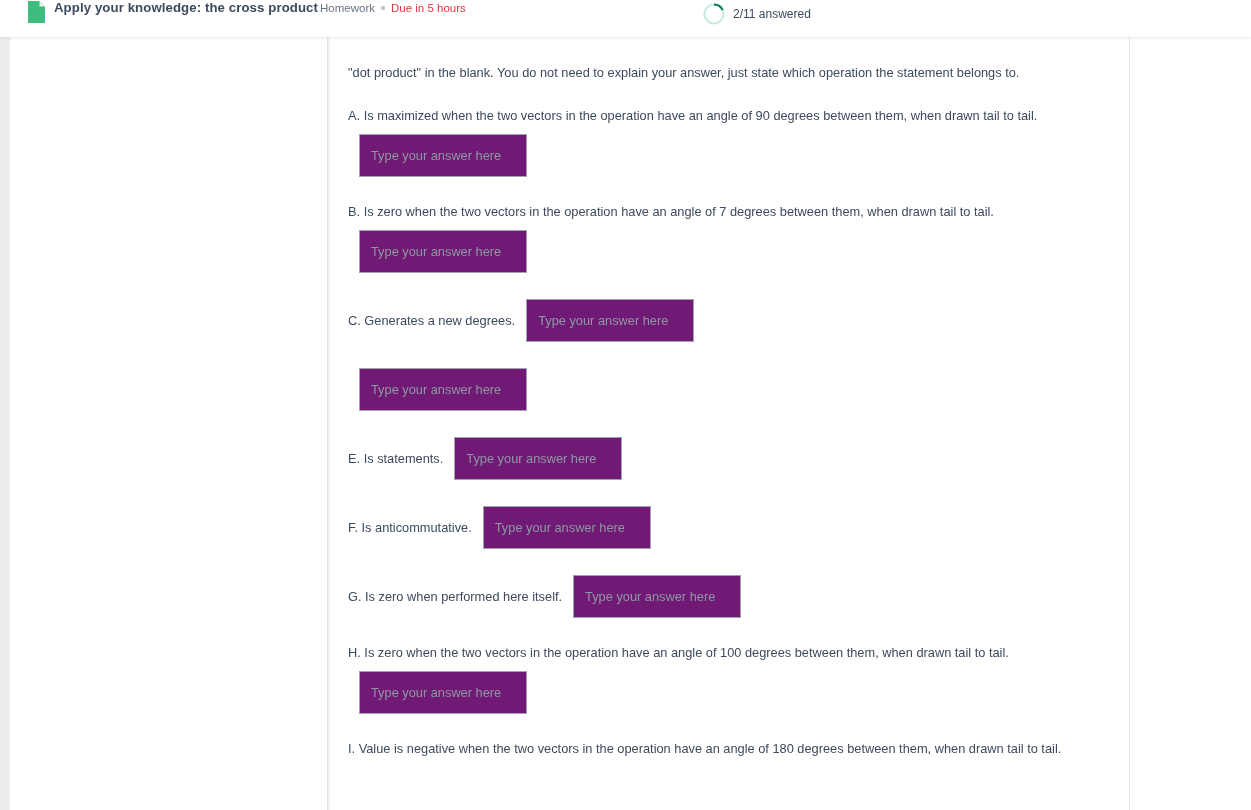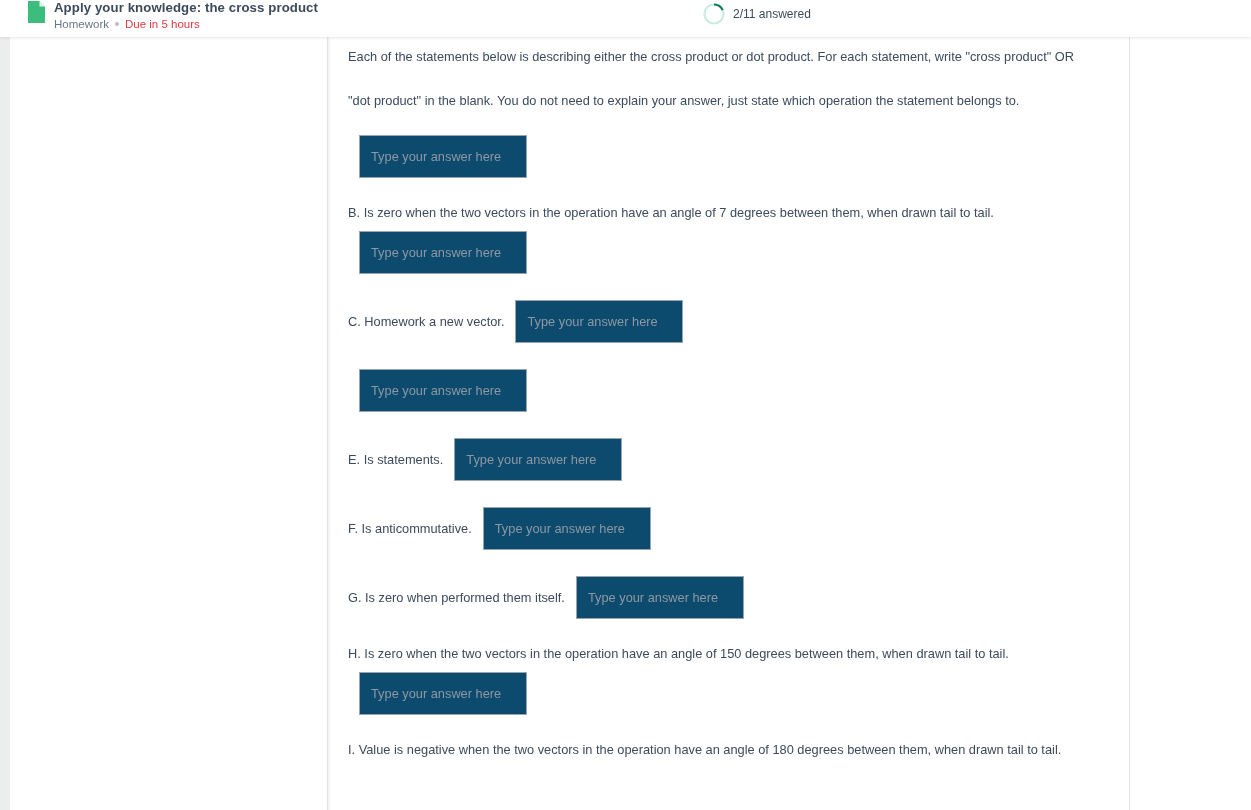--- a/index.html
+++ b/index.html
@@ -32,21 +32,21 @@
     align-items: flex-start;
     gap: 9px;
   }
   .doc-icon {
     width: 17px; height: 22px;
     margin-top: 1px;
     flex: none;
   }
   .header-titles {
     display: flex;
-    flex-direction: column;
+    flex-direction: row;
     gap: 2px;
     padding-top: 0px;
   }
   .assignment-title {
     font-size: 13.2px;
     font-weight: bold;
     color: #3c4a5c;
     line-height: 15px;
     letter-spacing: 0.1px;
     white-space: nowrap;
@@ -146,21 +146,21 @@
   }
   .stmt-text {
     font-size: 12.8px;
     color: #3c4a5c;
     line-height: 17px;
     white-space: nowrap;
   }
   .answer-box {
     box-sizing: border-box;
     border: 1px solid #9aa4ae;
-    background: #0c4a6e;
+    background: #701a75;
     height: 43px;
     display: flex;
     align-items: center;
     padding-left: 11px;
   }
   .answer-box .ph {
     font-size: 12.8px;
     color: #8e98a3;
     line-height: 17px;
     white-space: nowrap;
@@ -209,40 +209,42 @@
 </div>
 
 <div class="page-gutter"></div>
 <div class="left-panel"></div>
 <div class="panel-gap"></div>
 <div class="right-blank"></div>
 
 <div class="content-panel">
   <div class="q-body">
 
-    <div class="intro-line l1">Each of the statements below is describing either the cross product or dot product.  For each statement, write "cross product" OR</div>
     <div class="intro-line l2">"dot product" in the blank.   You do not need to explain your answer, just state which operation the statement belongs to.</div>
 
     <div id="statements">
         <div class="stmt-block">
+          <div class="stmt-row">
+            <div class="stmt-text">A. Is maximized when the two vectors in the operation have an angle of 90 degrees between them, when drawn tail to tail.</div>
+          </div>
           <div class="answer-box stacked">
             <span class="ph">Type your answer here</span>
           </div>
         </div>
         <div class="stmt-block">
           <div class="stmt-row">
             <div class="stmt-text">B. Is zero when the two vectors in the operation have an angle of 7 degrees between them, when drawn tail to tail.</div>
           </div>
           <div class="answer-box stacked">
             <span class="ph">Type your answer here</span>
           </div>
         </div>
         <div class="stmt-block">
           <div class="stmt-row">
-            <div class="stmt-text">C. Homework a new vector.</div>
+            <div class="stmt-text">C. Generates a new degrees.</div>
             <div class="answer-box inline">
               <span class="ph">Type your answer here</span>
             </div>
           </div>
         </div>
         <div class="stmt-block">
           <div class="answer-box stacked">
             <span class="ph">Type your answer here</span>
           </div>
         </div>
@@ -257,29 +259,29 @@
         <div class="stmt-block">
           <div class="stmt-row">
             <div class="stmt-text">F. Is anticommutative.</div>
             <div class="answer-box inline">
               <span class="ph">Type your answer here</span>
             </div>
           </div>
         </div>
         <div class="stmt-block">
           <div class="stmt-row">
-            <div class="stmt-text">G. Is zero when performed them itself.</div>
-            <div class="answer-box inline">
-              <span class="ph">Type your answer here</span>
-            </div>
-          </div>
-        </div>
-        <div class="stmt-block">
-          <div class="stmt-row">
-            <div class="stmt-text">H. Is zero when the two vectors in the operation have an angle of 150 degrees between them, when drawn tail to tail.</div>
+            <div class="stmt-text">G. Is zero when performed here itself.</div>
+            <div class="answer-box inline">
+              <span class="ph">Type your answer here</span>
+            </div>
+          </div>
+        </div>
+        <div class="stmt-block">
+          <div class="stmt-row">
+            <div class="stmt-text">H. Is zero when the two vectors in the operation have an angle of 100 degrees between them, when drawn tail to tail.</div>
           </div>
           <div class="answer-box stacked">
             <span class="ph">Type your answer here</span>
           </div>
         </div>
         <div class="stmt-block">
           <div class="stmt-row">
             <div class="stmt-text">I. Value is negative when the two vectors in the operation have an angle of 180 degrees between them, when drawn tail to tail.</div>
           </div>
         </div>

